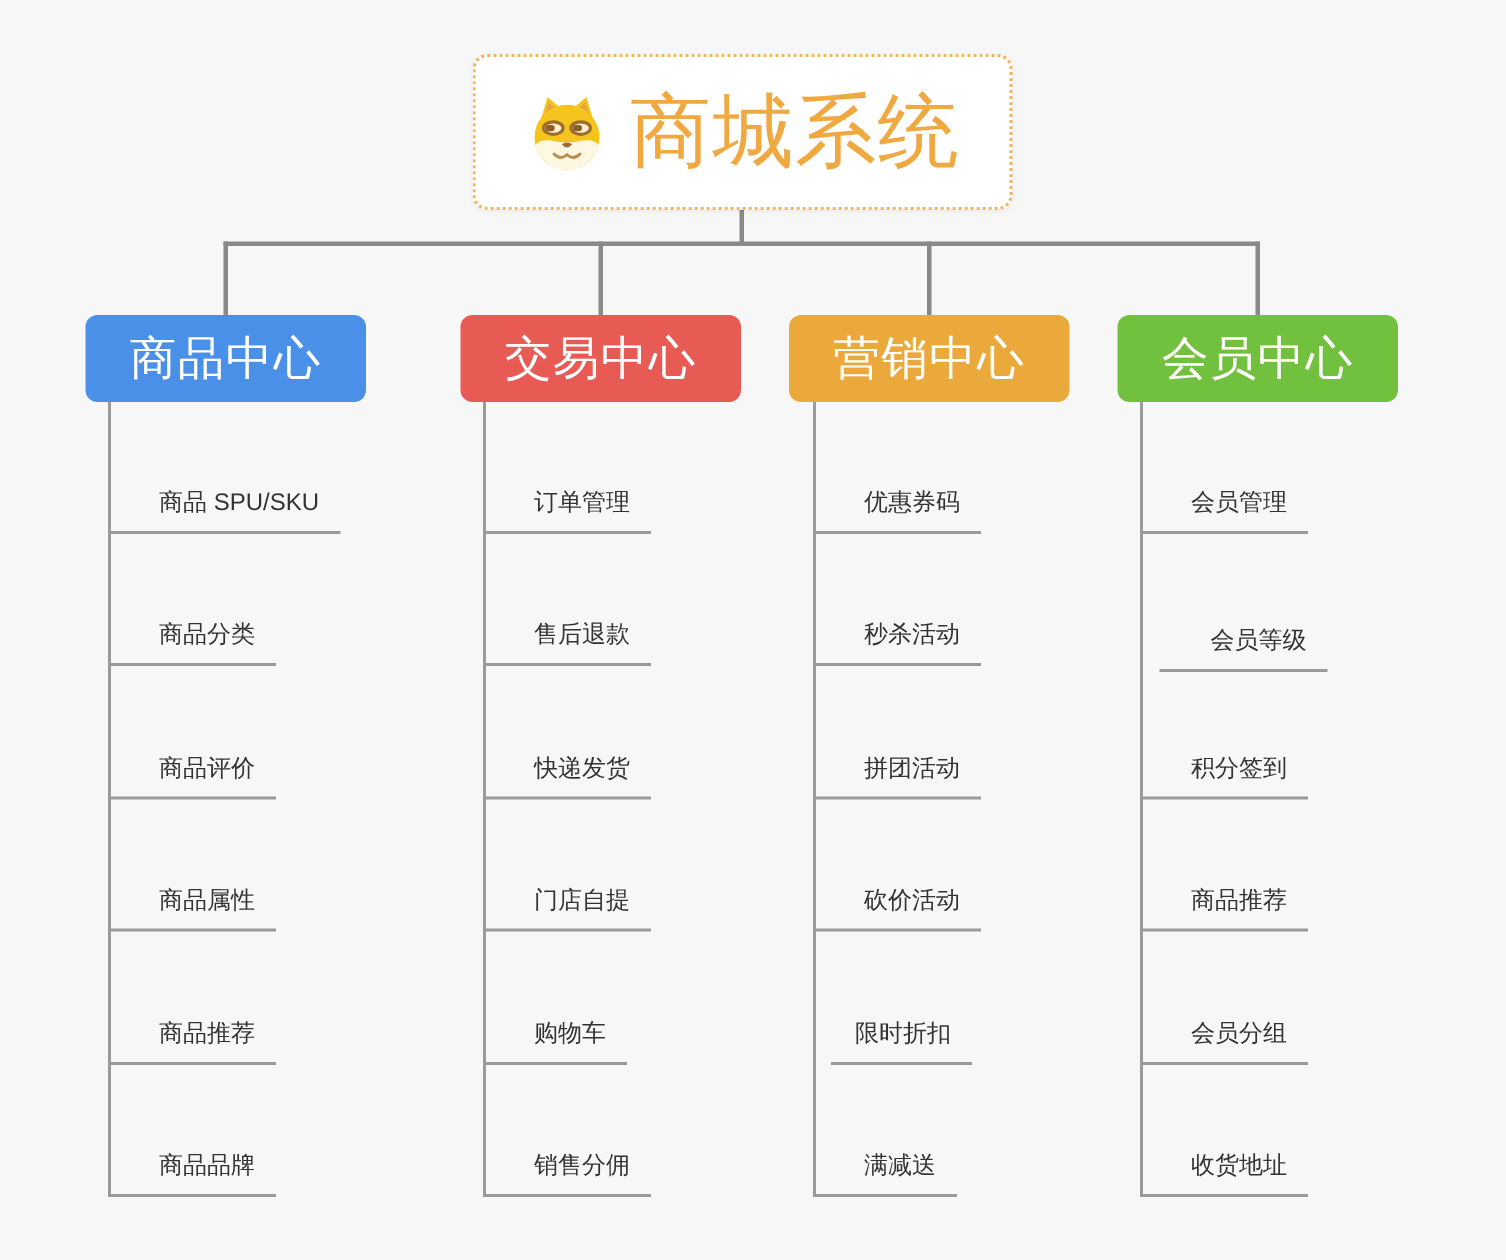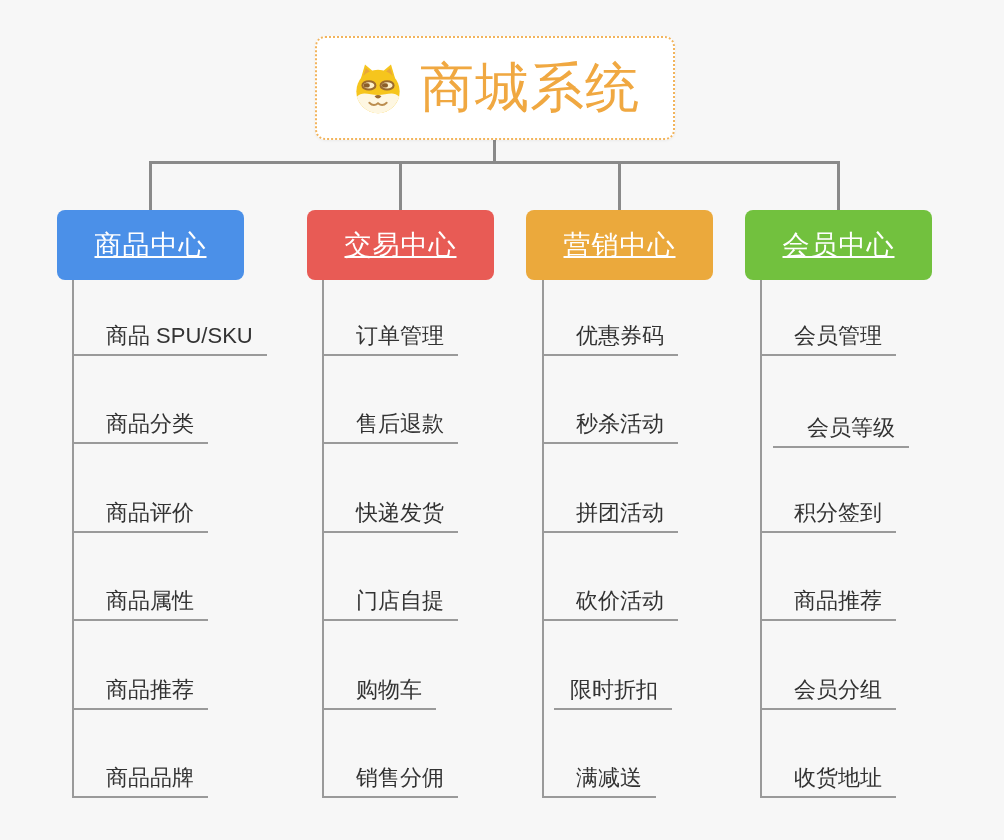--- a/index.html
+++ b/index.html
@@ -16,28 +16,28 @@
     position:absolute; left:315px; top:36px; width:360px; height:104px;
     background:#ffffff; border:2px dotted #f2b45c; border-radius:10px;
     box-sizing:border-box; display:flex; align-items:center; justify-content:center;
     gap:14px; box-shadow:0 1px 3px rgba(0,0,0,0.05);
   }
   .root-title { font-size:54px; color:#f0a841; font-weight:500; letter-spacing:1px; }
   .doge { width:56px; height:52px; flex:0 0 auto; }
 
   
   .branch-node {
-    position:absolute; top:210px; width:187px; height:70px; border-radius:8px;
-    color:#ffffff; font-size:27px; display:flex; align-items:center;
-    justify-content:center; letter-spacing:1px;text-decoration:underline;
+    position:absolute; top:210px; width:187px; height:58px; border-radius:8px;
+    color:#ffffff; font-size:31px; display:flex; align-items:center;
+    justify-content:center; letter-spacing:1px;
   }
 
   
   .leaf {
-    position:absolute; height:36px; line-height:35px; font-size:22px; color:#333333;
+    position:absolute; height:36px; line-height:35px; font-size:16px; color:#333333;
     padding:0 14px 0 34px; border-bottom:2px solid #9a9a9a; white-space:nowrap;
   }
 </style>
 </head>
 <body>
 
 <div class="canvas">
 
   <div class="conn" style="left:493px; top:140px; width:3px; height:23px;"></div>
   <div class="conn" style="left:149px; top:161px; width:691px; height:3px;"></div>

